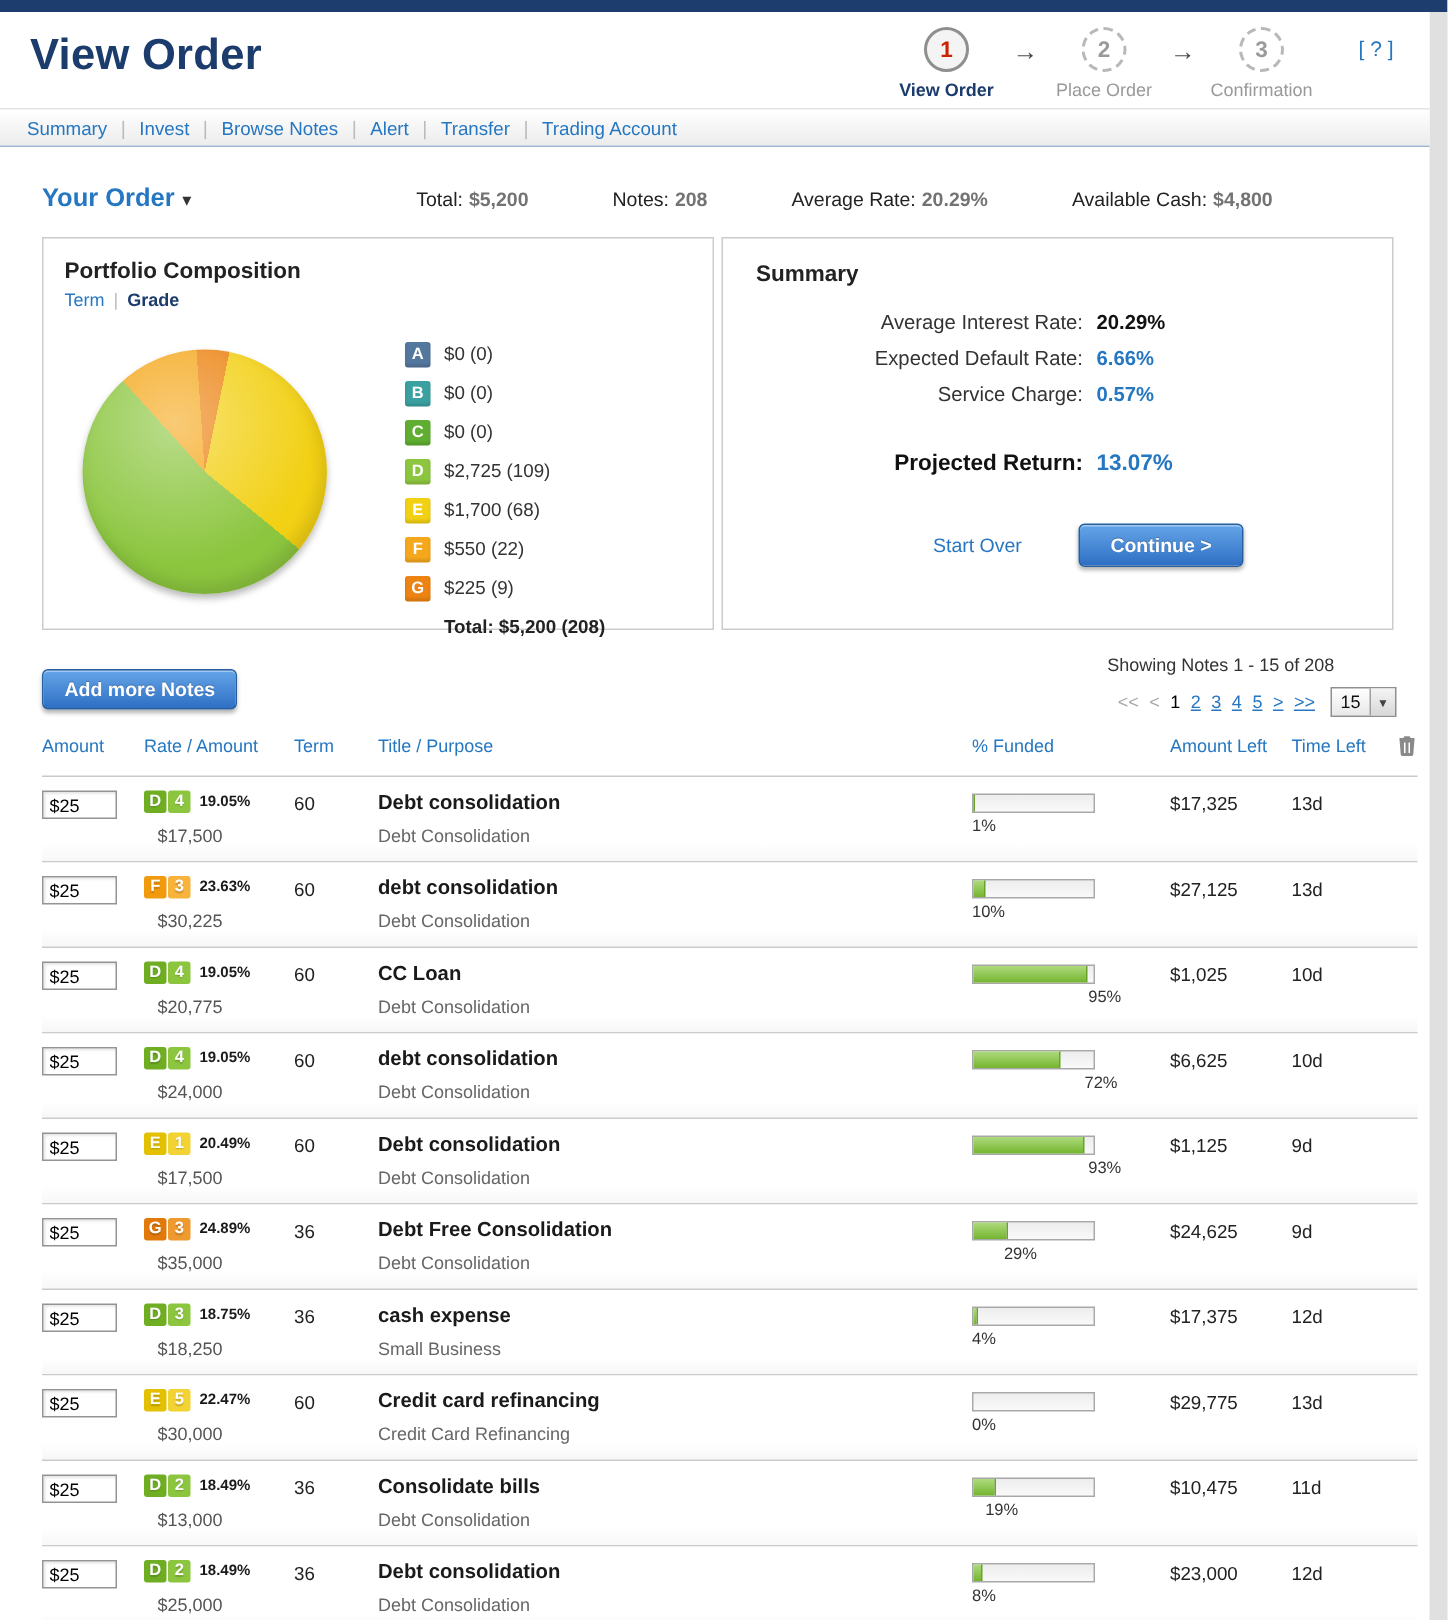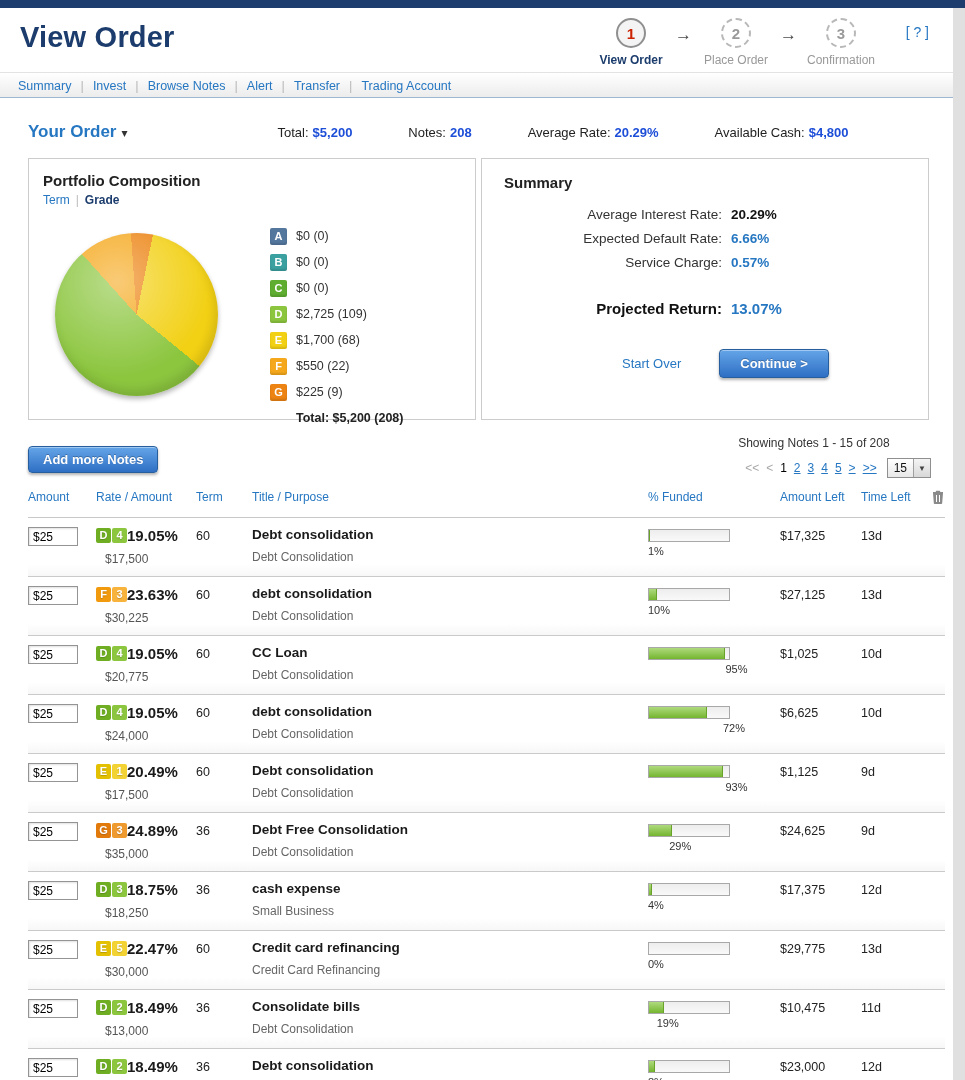--- a/index.html
+++ b/index.html
@@ -39,21 +39,21 @@
   .subnav a { color: #2677c2; font-size: 12.5px; text-decoration: none; }
   .subnav .sep { color: #bbb; padding: 0 9px; }
 
   
   .orderbar { display: flex; align-items: baseline; padding: 24px 20px 16px 28px; }
   .order-title { color: #2677c2; font-size: 17px; font-weight: bold; cursor: pointer; }
   .order-title .caret { color: #333; font-size: 12px; margin-left: 5px; }
   .order-stats { display: flex; margin-left: 150px; }
   .stat { margin-right: 56px; white-space: nowrap; }
   .stat .slab { color: #222; font-size: 13px; }
-  .stat .sval { color: #1d4ed8; font-weight: bold; font-size: 13px; margin-left: 4px; }
+  .stat .sval { color: #737373; font-weight: bold; font-size: 13px; margin-left: 4px; }
 
   
   .panels { display: flex; gap: 5px; margin: 0 24px 0 28px; }
   .panel { border: 1px solid #ccc; background: #fff; height: 262px; }
   .panel.portfolio { width: 448px; padding: 13px 14px; }
   .panel.summary { flex: 1; padding: 15px 22px; }
   .panel-title { font-size: 15px; font-weight: bold; color: #222; }
   .pc-tabs { margin-top: 4px; font-size: 12px; }
   .pc-tabs a { text-decoration: none; }
   .pc-tab { color: #2677c2; }
@@ -140,21 +140,21 @@
     box-shadow: inset 1px 1px 2px rgba(0,0,0,.12);
   }
   .rate-line { display: flex; align-items: center; }
   .grade-badge { display: inline-flex; }
   .g-letter, .g-sub {
     width: 15px; height: 15px; line-height: 15px; text-align: center;
     color: #fff; font-size: 11px; font-weight: bold; border-radius: 2px;
     text-shadow: 0 1px 1px rgba(0,0,0,.2);
   }
   .g-sub { margin-left: 1px; }
-  .rate { font-weight: bold; font-size: 15px; color: #1a1a1a; }
+  .rate { font-weight: bold; font-size: 10px; color: #1a1a1a; margin-left: 6px; }
   .loan-amount { color: #555; font-size: 12px; margin: 8px 0 0 9px; }
   .col-term { font-size: 12.5px; color: #222; padding-top: 2px; }
   .note-title { font-size: 13.5px; font-weight: bold; color: #1a1a1a; }
   .note-purpose { font-size: 12px; color: #666; margin-top: 8px; }
   .funded-bar {
     width: 82px; height: 13px; border: 1px solid #a8a8a8;
     background: linear-gradient(#ededed, #f9f9f9); margin-top: 2px;
   }
   .funded-fill { height: 100%; background: linear-gradient(#aeda7d, #74b52f); border-right: 1px solid #69a32a; }
   .funded-fill[style*="width: 0%"] { border-right: none; }

